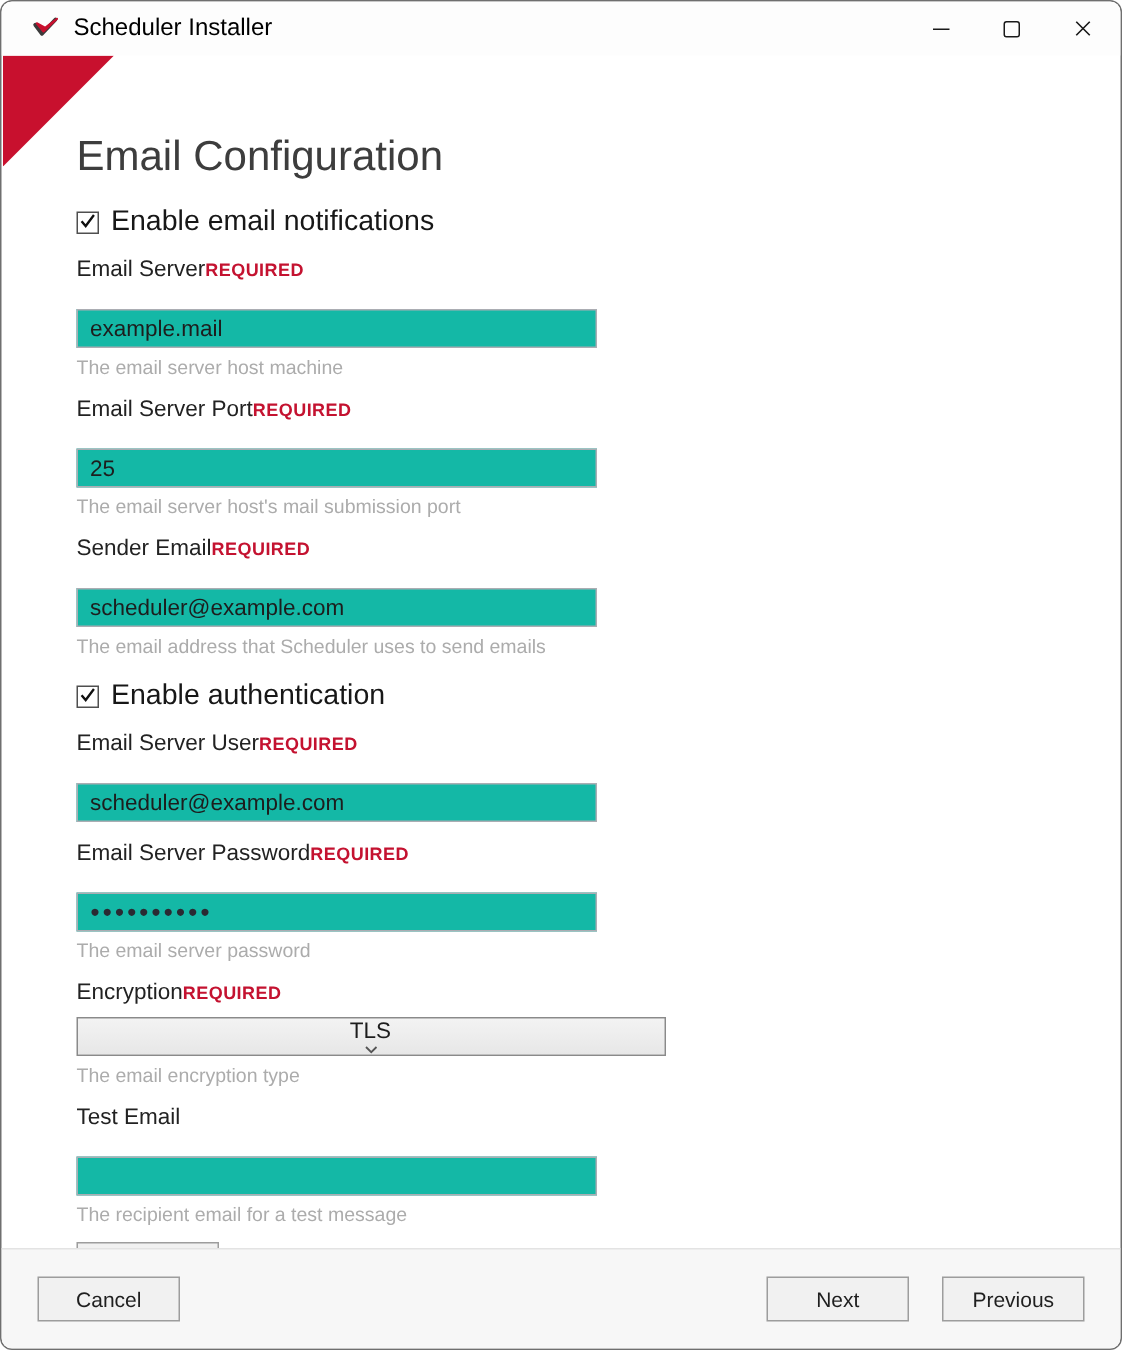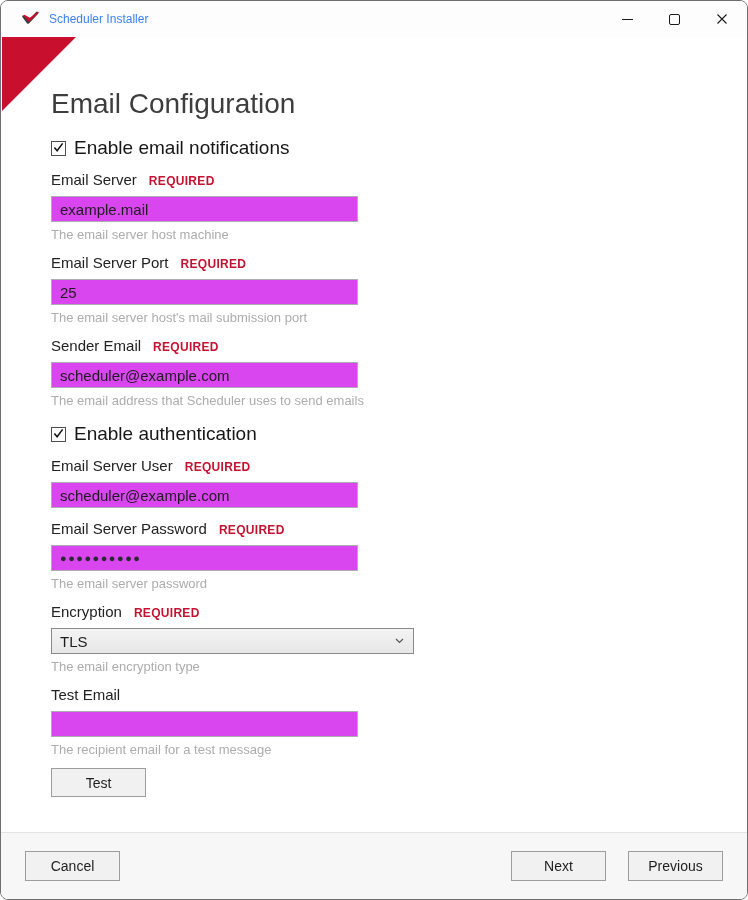--- a/index.html
+++ b/index.html
@@ -8,21 +8,21 @@
 
   .window {
     position:relative; width:748px; height:900px; background:#fff;
     border:1px solid #6f6f6f; border-radius:8px; overflow:hidden; color:#1f1f1f;
   }
 
   
   .titlebar { position:relative; height:36px; display:flex; align-items:center;
     padding-left:20px; background:#fdfdfd; }
   .app-logo { width:19px; height:16px; flex:0 0 auto; }
-  .titlebar-title { font-size:12px; color:#3b82f6; margin-left:9px; }
+  .titlebar-title { font-size:16px; color:#000000; margin-left:9px; }
   .window-controls { position:absolute; right:2px; top:1px; height:34px; display:flex; }
   .win-btn { width:47px; height:34px; display:flex; align-items:center; justify-content:center;
     background:transparent; border:none; cursor:default; }
   .min-glyph { width:11px; height:1px; background:#1a1a1a; }
   .max-glyph { width:11px; height:11px; border:1px solid #1a1a1a; border-radius:2px; }
 
   
   .corner-triangle { position:absolute; left:1px; top:36px; width:74px; height:74px;
     background:#C8102E; clip-path:polygon(0 0, 100% 0, 0 100%); }
 
@@ -35,29 +35,29 @@
   .checkbox-row.second { margin-top:15px; margin-bottom:2px; }
   .checkbox { width:15px; height:15px; border:1px solid #4f4f4f; background:#fff;
     display:flex; align-items:center; justify-content:center; flex:0 0 auto; }
   .check-icon { display:none; margin-top:-1px; }
   .checkbox.checked .check-icon { display:block; }
   .checkbox-label { font-size:19px; margin-left:8px; color:#171717; }
 
   .field-group { margin-top:12px; }
   .field-label-row { display:flex; align-items:baseline; height:18px; }
   .field-label { font-size:15px; color:#222; }
-  .required-tag { margin-left:12px; font-size:12px; font-weight:bold; color:#C41230; letter-spacing:.3px;text-align:right; }
-  .text-input { display:block; margin-top:7px; width:307px; height:26px; border:1px solid #ABADB3;
-    font-size:15px; padding:0 8px; color:#1d1d1d; background:#d946ef; font-family:inherit; outline:none; }
+  .required-tag { font-size:12px; font-weight:bold; color:#C41230; letter-spacing:.3px;text-align:right; }
+  .text-input { display:block; margin-top:17px; width:347px; height:26px; border:1px solid #ABADB3;
+    font-size:15px; padding:0 8px; color:#1d1d1d; background:#14b8a6; font-family:inherit; outline:none; }
   .password-input { font-size:11px; letter-spacing:1.5px; font-weight:bold; color:#2a2a33; }
   .help-text { margin-top:5px; font-size:13px; color:#acacac; }
 
-  .select-box { margin-top:7px; width:363px; height:26px; border:1px solid #8a8a8a;
+  .select-box { margin-top:7px; width:393px; height:26px; border:1px solid #8a8a8a;
     background:linear-gradient(#f3f3f3,#e7e7e7); display:flex; align-items:center;
-    justify-content:space-between; padding:0 9px 0 8px; font-size:15px; color:#1d1d1d; cursor:default; }
+    justify-content:space-between; padding:0 9px 0 8px; font-size:15px; color:#1d1d1d; cursor:default;flex-direction:column; }
 
   .btn { background:#f1f1f1; border:1px solid #9d9d9d; font-size:14px; color:#1f1f1f;
     font-family:inherit; cursor:default; }
   .test-button { display:block; margin-top:11px; width:95px; height:29px; }
 
   
   .footer { position:absolute; left:0; right:0; bottom:0; height:67px; background:#f7f7f7;
     border-top:1px solid #e3e3e3; display:flex; align-items:center;
     justify-content:space-between; padding:0 24px;gap:16px; }
   .footer-btn { width:95px; height:30px; }

